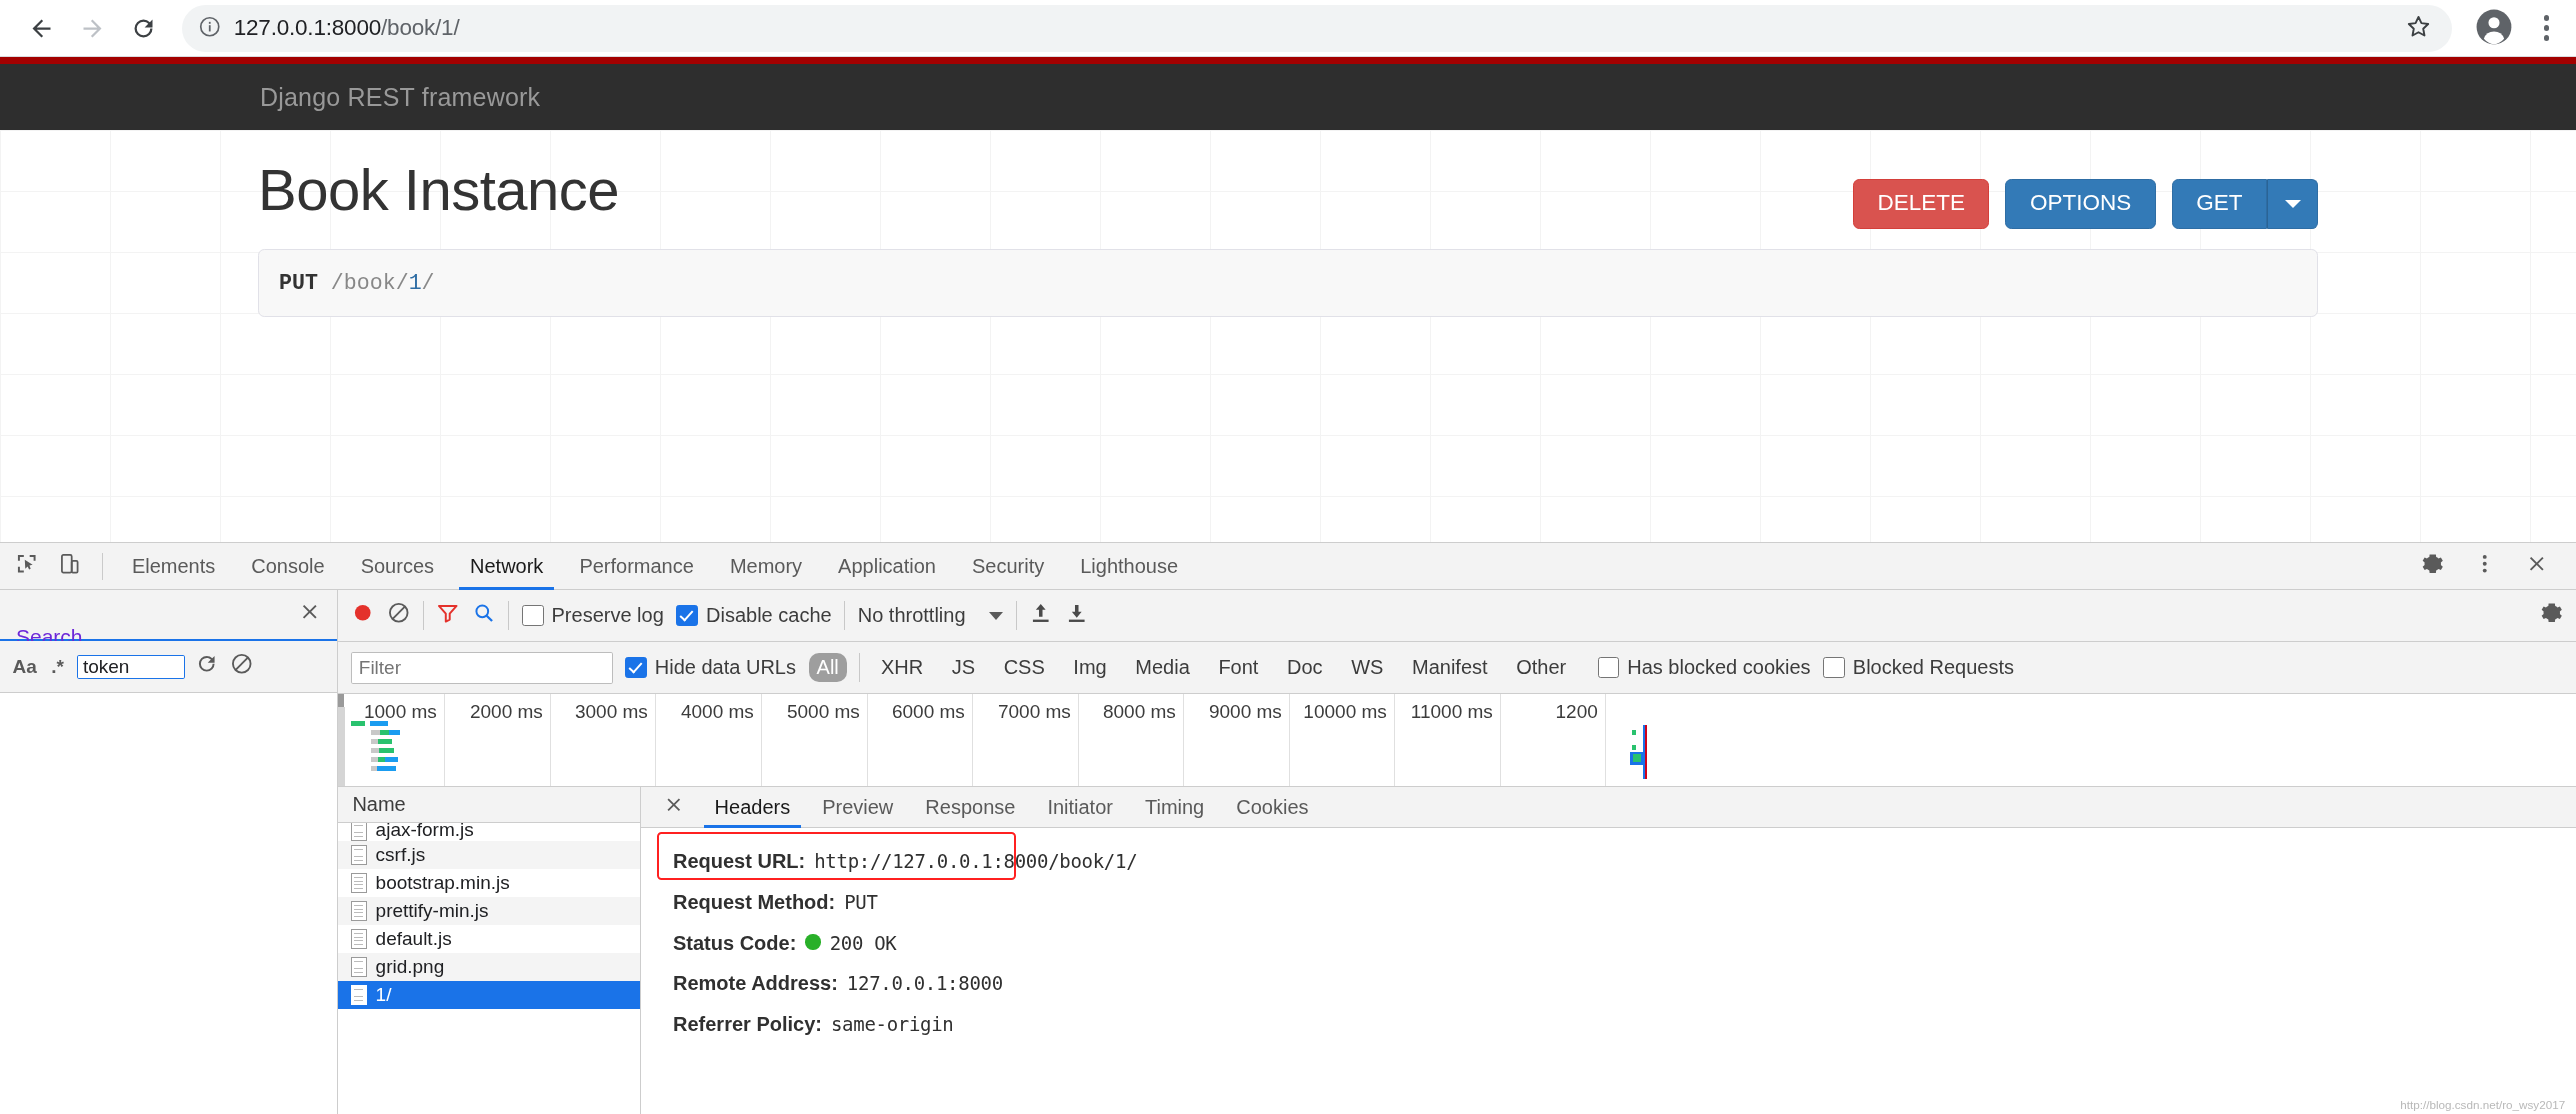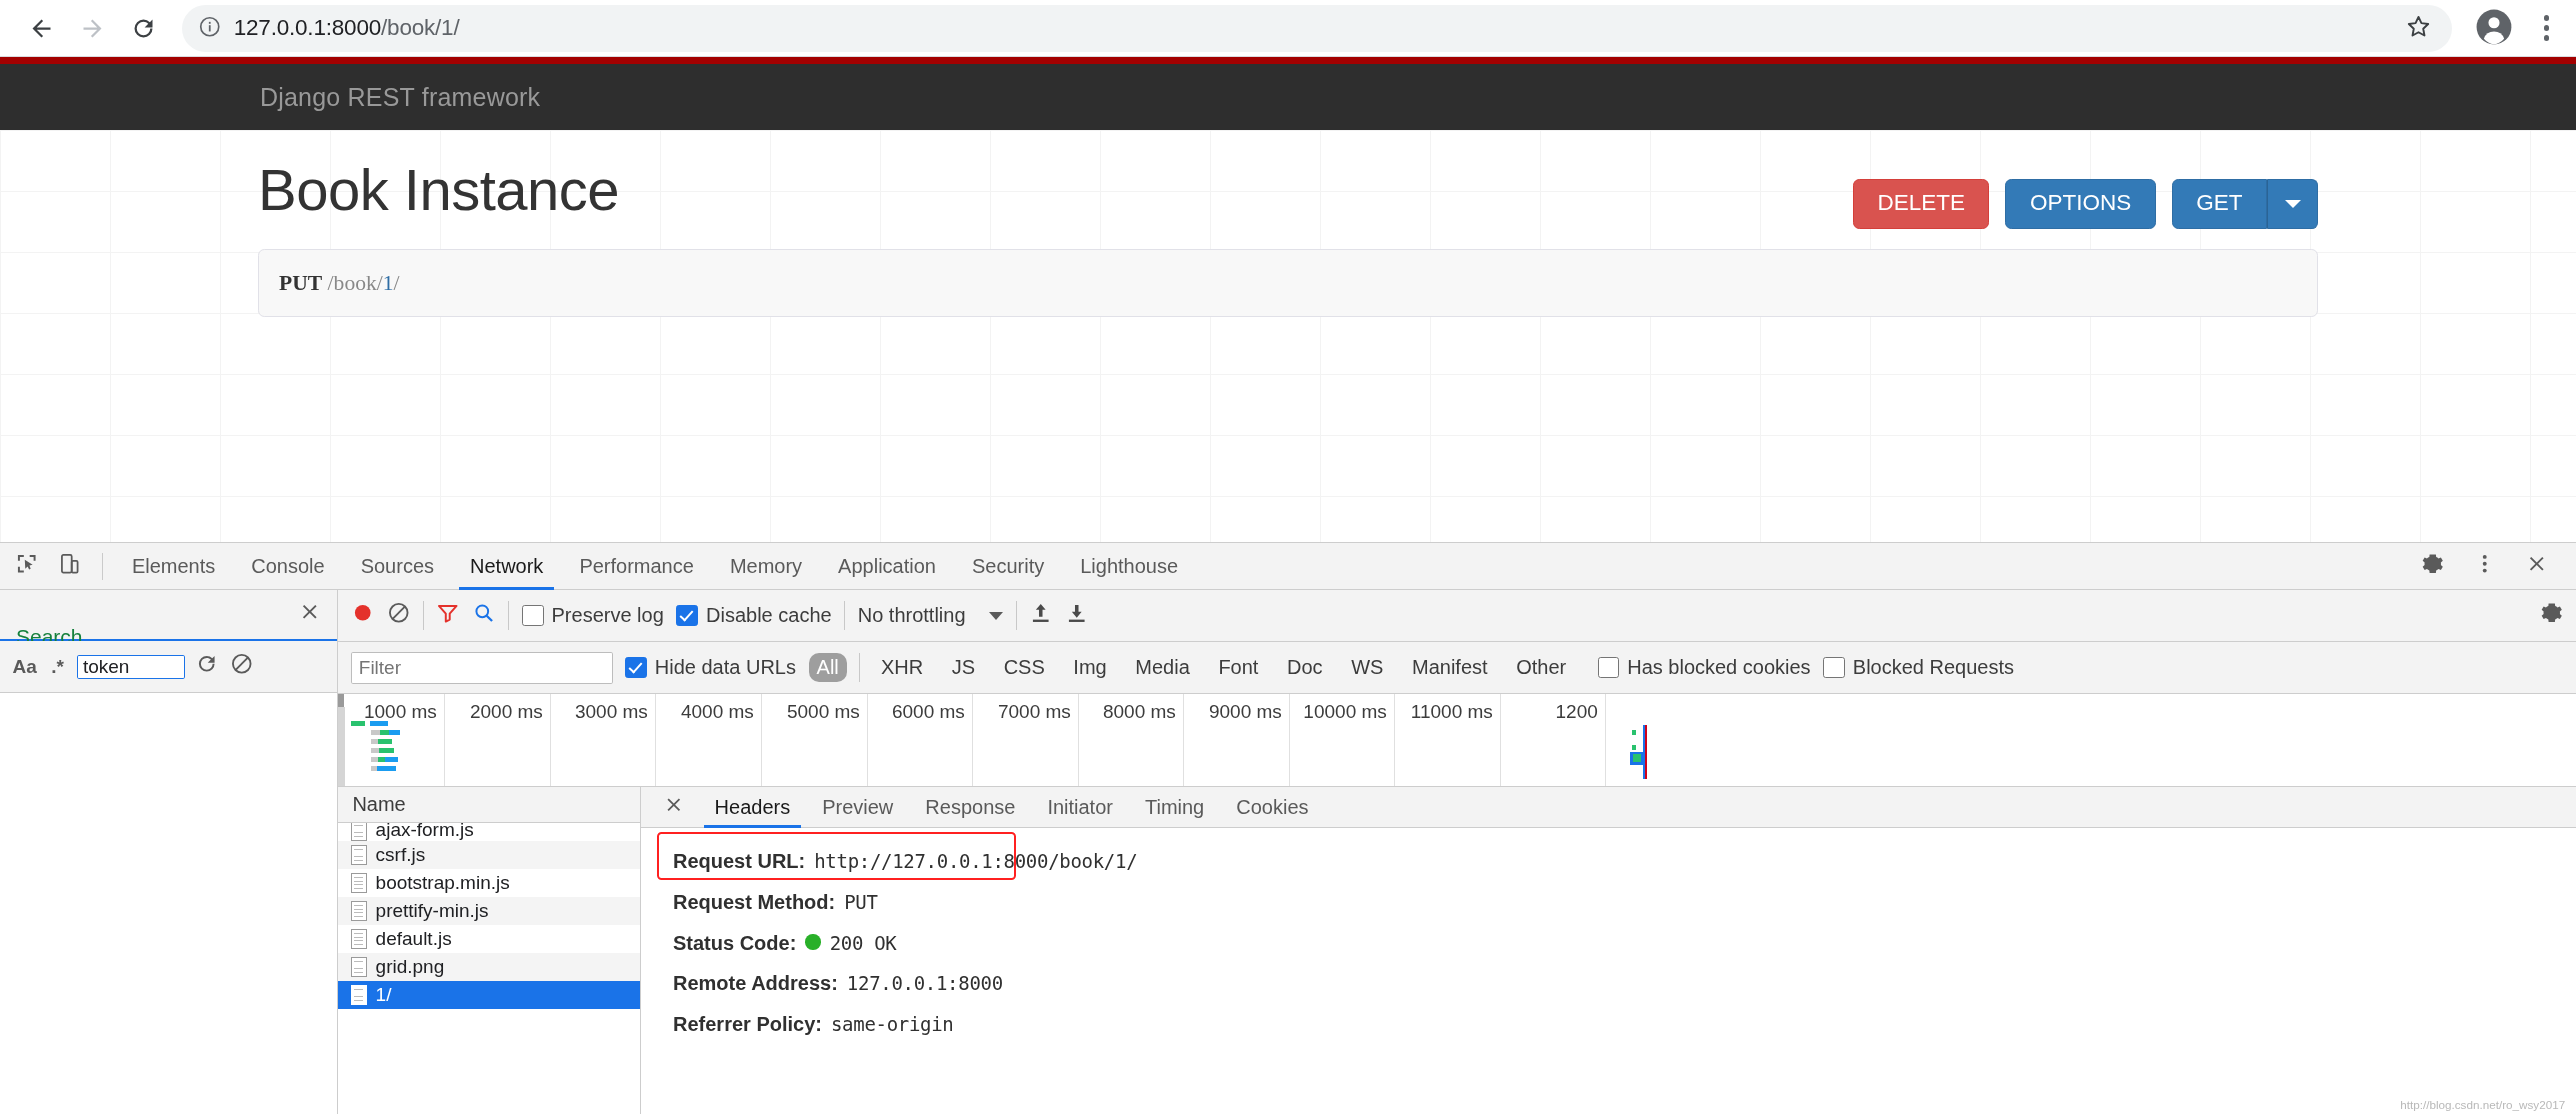--- a/index.html
+++ b/index.html
@@ -117,21 +117,21 @@
     width: 0; height: 0;
     border-left: 8px solid transparent;
     border-right: 8px solid transparent;
     border-top: 8px solid #ffffff;
   }
   .code-panel {
     background: #f8f8f8;
     border: 0.9px solid #e1e1e8;
     border-radius: 6.3px;
     padding: 16px 20px;
-    font-family: Liberation Serif, serif;
+    font-family: Liberation Mono, monospace;
     font-size: 21.6px;
     line-height: 1.58;
     color: #333;
     white-space: pre;
   }
   #request-panel { margin-top: 20px; }
   #response-panel { margin-top: 27px; min-height: 126px; }
   .mono-b { font-weight: bold; color: #333; }
   .mono-muted { color: #888888; }
   .mono-blue { color: #2e6da4; }
@@ -176,21 +176,21 @@
     background: #ffffff;
     border-right: 0.9px solid #cdcdcd;
     display: flex; flex-direction: column;
   }
   #search-head {
     height: 51px; display: flex; align-items: center;
     padding: 0 16px;
     border-bottom: 2.7px solid #1a73e8;
     background: #f3f3f3;
   }
-  #search-title { font-size: 21px; color: #15803d; flex: 1 1 auto; margin-top: 44px; }
+  #search-title { font-size: 21px; color: #6d28d9; flex: 1 1 auto; margin-top: 44px; }
   #search-toolbar {
     height: 52px; display: flex; align-items: center; gap: 10.8px;
     padding: 0 10.8px;
     background: #f3f3f3;
     border-bottom: 0.9px solid #cdcdcd;
   }
   .search-opt { font-size: 19px; font-weight: bold; color: #5a5a5a; padding: 0 1.8px; }
   #search-input {
     width: 108px; height: 24px;
     border: 1.8px solid #1a73e8; border-radius: 1.8px;

